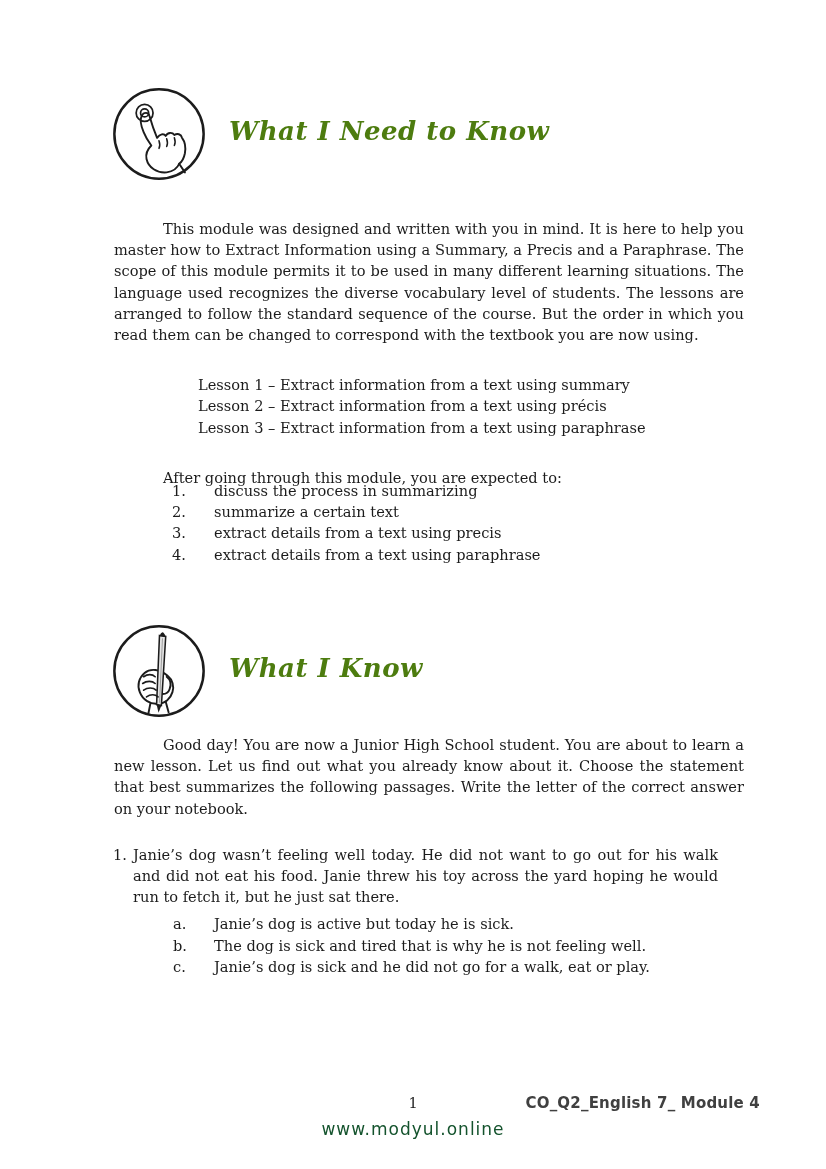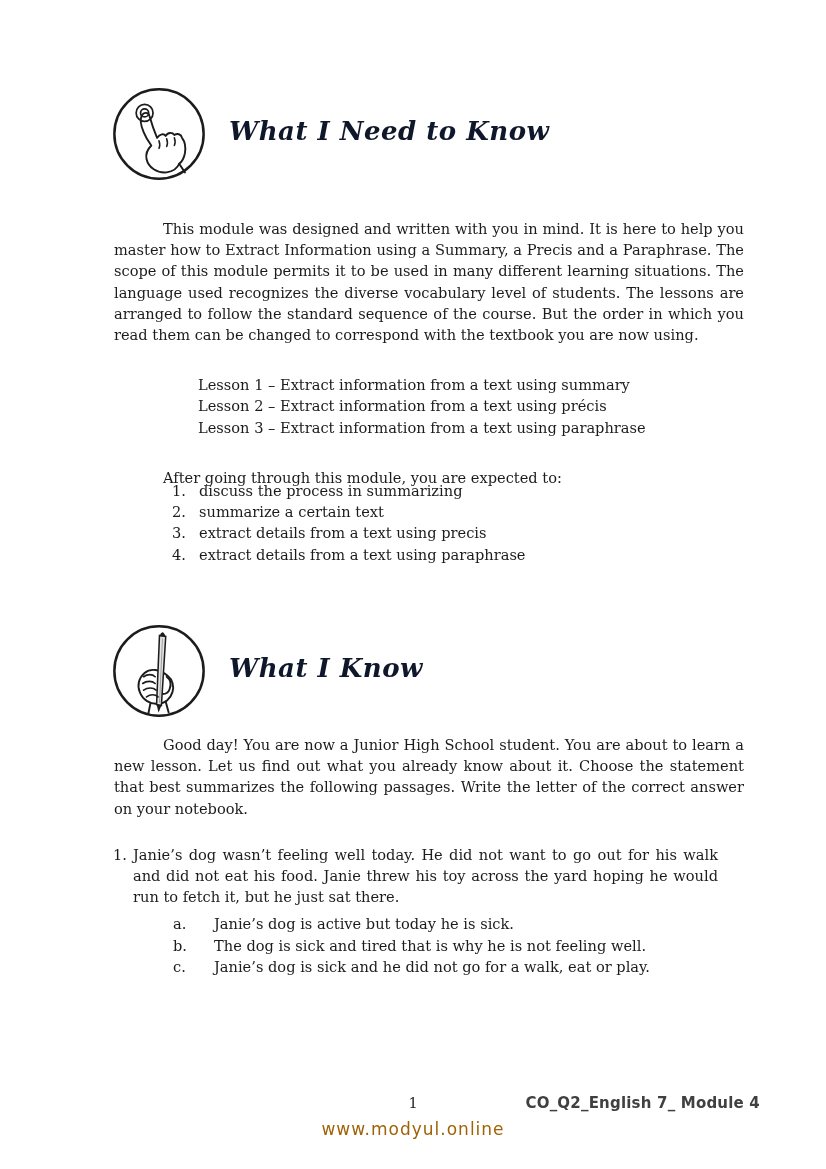--- a/index.html
+++ b/index.html
@@ -16,41 +16,41 @@
   
   .section-header{position:absolute;left:98px;width:630px;display:flex;align-items:center;}
   .icon-circle{width:96px;height:96px;margin-left:13px;flex:0 0 auto;}
   .icon-circle svg{width:96px;height:96px;display:block;}
   .section-title{
     margin:0 0 6px 22px;
     font-size:26px;
     font-weight:bold;
     font-style:italic;
     letter-spacing:0.5px;
-    color:#0f172a;
+    color:#4d7c0f;
     white-space:nowrap;
   }
 
   
   .body-par{
     position:absolute;left:98px;width:630px;
     font-size:14.6px;line-height:21.2px;
     text-align:justify;
     margin:16px;
   }
   .indent{text-indent:49px;}
   .no-justify{text-align:left;}
 
   .line-list{position:absolute;left:198px;font-size:14.6px;line-height:21.4px;}
   .line-list .row{white-space:nowrap;}
 
   .num-list{position:absolute;left:172px;font-size:14.6px;line-height:21.2px;}
   .num-list .row{display:flex;white-space:nowrap;}
   .num-list .num{width:18px;flex:0 0 auto;}
-  .num-list .txt{margin-left:9px;}
+  .num-list .txt{margin-left:24px;}
 
   
   .question{position:absolute;left:113px;width:615px;display:flex;font-size:14.6px;line-height:21.2px;}
   .q-num{width:20px;flex:0 0 auto;}
   .q-text{width:585px;text-align:justify;}
 
   .choices{position:absolute;left:173px;font-size:14.6px;line-height:21.6px;}
   .choices .row{display:flex;white-space:nowrap;}
   .choices .letter{width:16px;flex:0 0 auto;}
   .choices .txt{margin-left:25px;}
@@ -58,21 +58,21 @@
   
   .page-number{position:absolute;left:0;right:0;top:1095px;text-align:center;font-size:14.5px;}
   .module-code{
     position:absolute;right:66px;top:1094px;
     font-family:"DejaVu Sans","Liberation Sans",sans-serif;
     font-weight:bold;font-size:15px;letter-spacing:0.2px;color:#404040;
   }
   .watermark{
     position:absolute;left:0;right:0;top:1119px;text-align:center;
     font-family:"DejaVu Sans","Liberation Sans",sans-serif;
-    font-size:17px;letter-spacing:1px;color:#a16207;
+    font-size:17px;letter-spacing:1px;color:#14532d;
   }
 </style>
 </head>
 <body>
 
 <div class="page">
 
   <div class="section-header" style="top:86px;">
     <div class="icon-circle">
       <svg viewBox="0 0 100 100" aria-hidden="true">

